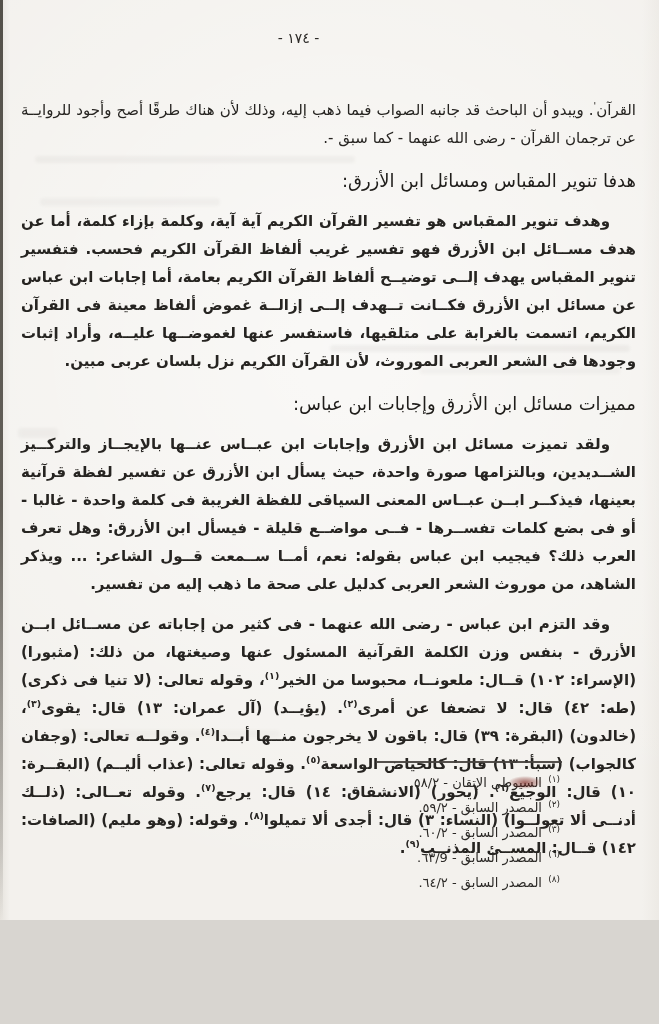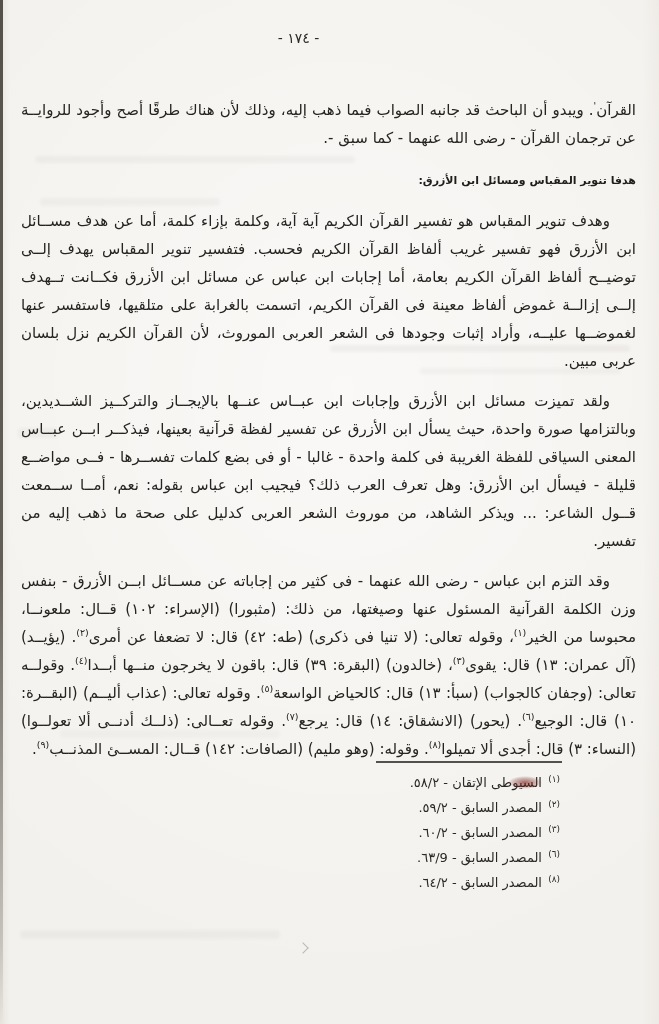--- a/index.html
+++ b/index.html
@@ -2,21 +2,21 @@
 <html lang="ar" dir="rtl"><head>
 <meta charset="utf-8">
 <style>
   html,body{margin:0;padding:0;}
   body{
     width:659px;height:1024px;overflow:hidden;
     font-family:"DejaVu Sans",sans-serif;
     background:#d8d5d0;
   }
   .page{
-    position:relative;width:659px;height:1024px;overflow:hidden;
+    position:relative;width:659px;height:920px;overflow:hidden;
     direction:rtl;
     color:#262421;
     background:
       radial-gradient(130% 95% at 52% 38%, rgba(255,255,255,.55), rgba(255,255,255,0) 62%),
       linear-gradient(90deg, #e6e3dd 0px, #f3f1ed 10px, #f3f1ed 642px, #edeae5 659px),
       #f1efeb;
   }
   .scan-edge{
     position:absolute;left:0;top:0;width:3px;height:100%;
     background:linear-gradient(180deg,#39362f 0%,#4a463f 55%,rgba(74,70,63,.25) 92%,rgba(74,70,63,0) 100%);
@@ -24,23 +24,23 @@
   }
   .page-number{
     position:absolute;top:30px;left:0;right:62px;
     text-align:center;font-size:14px;letter-spacing:2px;color:#2c2a27;
   }
   .text-block{
     position:absolute;top:84px;right:23px;left:21px;
     font-size:15px;line-height:28px;text-align:justify;
   }
   .text-block p{margin:12px 0 11px 0;}
-  .text-block p.indent{text-indent:26px;}
+  .text-block p.indent{text-indent:26px;font-weight:bold;}
   .section-heading{
-    margin:15px 0 6px 0;font-size:11px;line-height:28px;font-weight:bold;color:#1f1d1a;
+    margin:15px 0 6px 0;font-size:18px;line-height:28px;font-weight:normal;color:#1f1d1a;
   }
   sup.fn-ref{
     font-size:9.5px;line-height:0;vertical-align:super;letter-spacing:0;
   }
   .footnote-rule{
     position:absolute;top:761px;right:97px;width:186px;height:2px;
     background:#45423e;opacity:.92;
   }
   .footnotes{
     position:absolute;top:770px;right:99px;
@@ -77,20 +77,21 @@
 
   <div class="page-number">- ١٧٤ -</div>
 
   <div class="text-block">
     <p>القرآن<sup class="fn-ref">'</sup>. ويبدو أن الباحث قد جانبه الصواب فيما ذهب إليه، وذلك لأن هناك طرقًا أصح وأجود للروايــة عن ترجمان القرآن - رضى الله عنهما - كما سبق -.</p>
 
     <div class="section-heading">هدفا تنوير المقباس ومسائل ابن الأزرق:</div>
 
     <p class="indent">وهدف تنوير المقباس هو تفسير القرآن الكريم آية آية، وكلمة بإزاء كلمة، أما عن هدف مســائل ابن الأزرق فهو تفسير غريب ألفاظ القرآن الكريم فحسب. فتفسير تنوير المقباس يهدف إلــى توضيــح ألفاظ القرآن الكريم بعامة، أما إجابات ابن عباس عن مسائل ابن الأزرق فكــانت تــهدف إلــى إزالــة غموض ألفاظ معينة فى القرآن الكريم، اتسمت بالغرابة على متلقيها، فاستفسر عنها لغموضــها عليــه، وأراد إثبات وجودها فى الشعر العربى الموروث، لأن القرآن الكريم نزل بلسان عربى مبين.</p>
 
+    <div class="section-heading">مميزات مسائل ابن الأزرق وإجابات ابن عباس:</div>
 
     <p class="indent">ولقد تميزت مسائل ابن الأزرق وإجابات ابن عبــاس عنــها بالإيجــاز والتركــيز الشــديدين، وبالتزامها صورة واحدة، حيث يسأل ابن الأزرق عن تفسير لفظة قرآنية بعينها، فيذكــر ابــن عبــاس المعنى السياقى للفظة الغريبة فى كلمة واحدة - غالبا - أو فى بضع كلمات تفســرها - فــى مواضــع قليلة - فيسأل ابن الأزرق: وهل تعرف العرب ذلك؟ فيجيب ابن عباس بقوله: نعم، أمــا ســمعت قــول الشاعر: ... ويذكر الشاهد، من موروث الشعر العربى كدليل على صحة ما ذهب إليه من تفسير.</p>
 
     <p class="indent">وقد التزم ابن عباس - رضى الله عنهما - فى كثير من إجاباته عن مســائل ابــن الأزرق - بنفس وزن الكلمة القرآنية المسئول عنها وصيغتها، من ذلك: (مثبورا) (الإسراء: ١٠٢) قــال: ملعونــا، محبوسا من الخير<sup class="fn-ref">(١)</sup>، وقوله تعالى: (لا تنيا فى ذكرى) (طه: ٤٢) قال: لا تضعفا عن أمرى<sup class="fn-ref">(٢)</sup>. (يؤيــد) (آل عمران: ١٣) قال: يقوى<sup class="fn-ref">(٣)</sup>، (خالدون) (البقرة: ٣٩) قال: باقون لا يخرجون منــها أبــدا<sup class="fn-ref">(٤)</sup>. وقولــه تعالى: (وجفان كالجواب) (سبأ: ١٣) قال: كالحياض الواسعة<sup class="fn-ref">(٥)</sup>. وقوله تعالى: (عذاب أليــم) (البقــرة: ١٠) قال: الوجيع<sup class="fn-ref">(٦)</sup>. (يحور) (الانشقاق: ١٤) قال: يرجع<sup class="fn-ref">(٧)</sup>. وقوله تعــالى: (ذلــك أدنــى ألا تعولــوا) (النساء: ٣) قال: أجدى ألا تميلوا<sup class="fn-ref">(٨)</sup>. وقوله: (وهو مليم) (الصافات: ١٤٢) قــال: المســئ المذنــب<sup class="fn-ref">(٩)</sup>.</p>
   </div>
 
   <div class="footnote-rule"></div>
 
   <div class="footnotes">
       <div class="footnote"><sup class="fn-marker">(١)</sup><span> السيوطى الإتقان - ٥٨/٢.</span></div>

